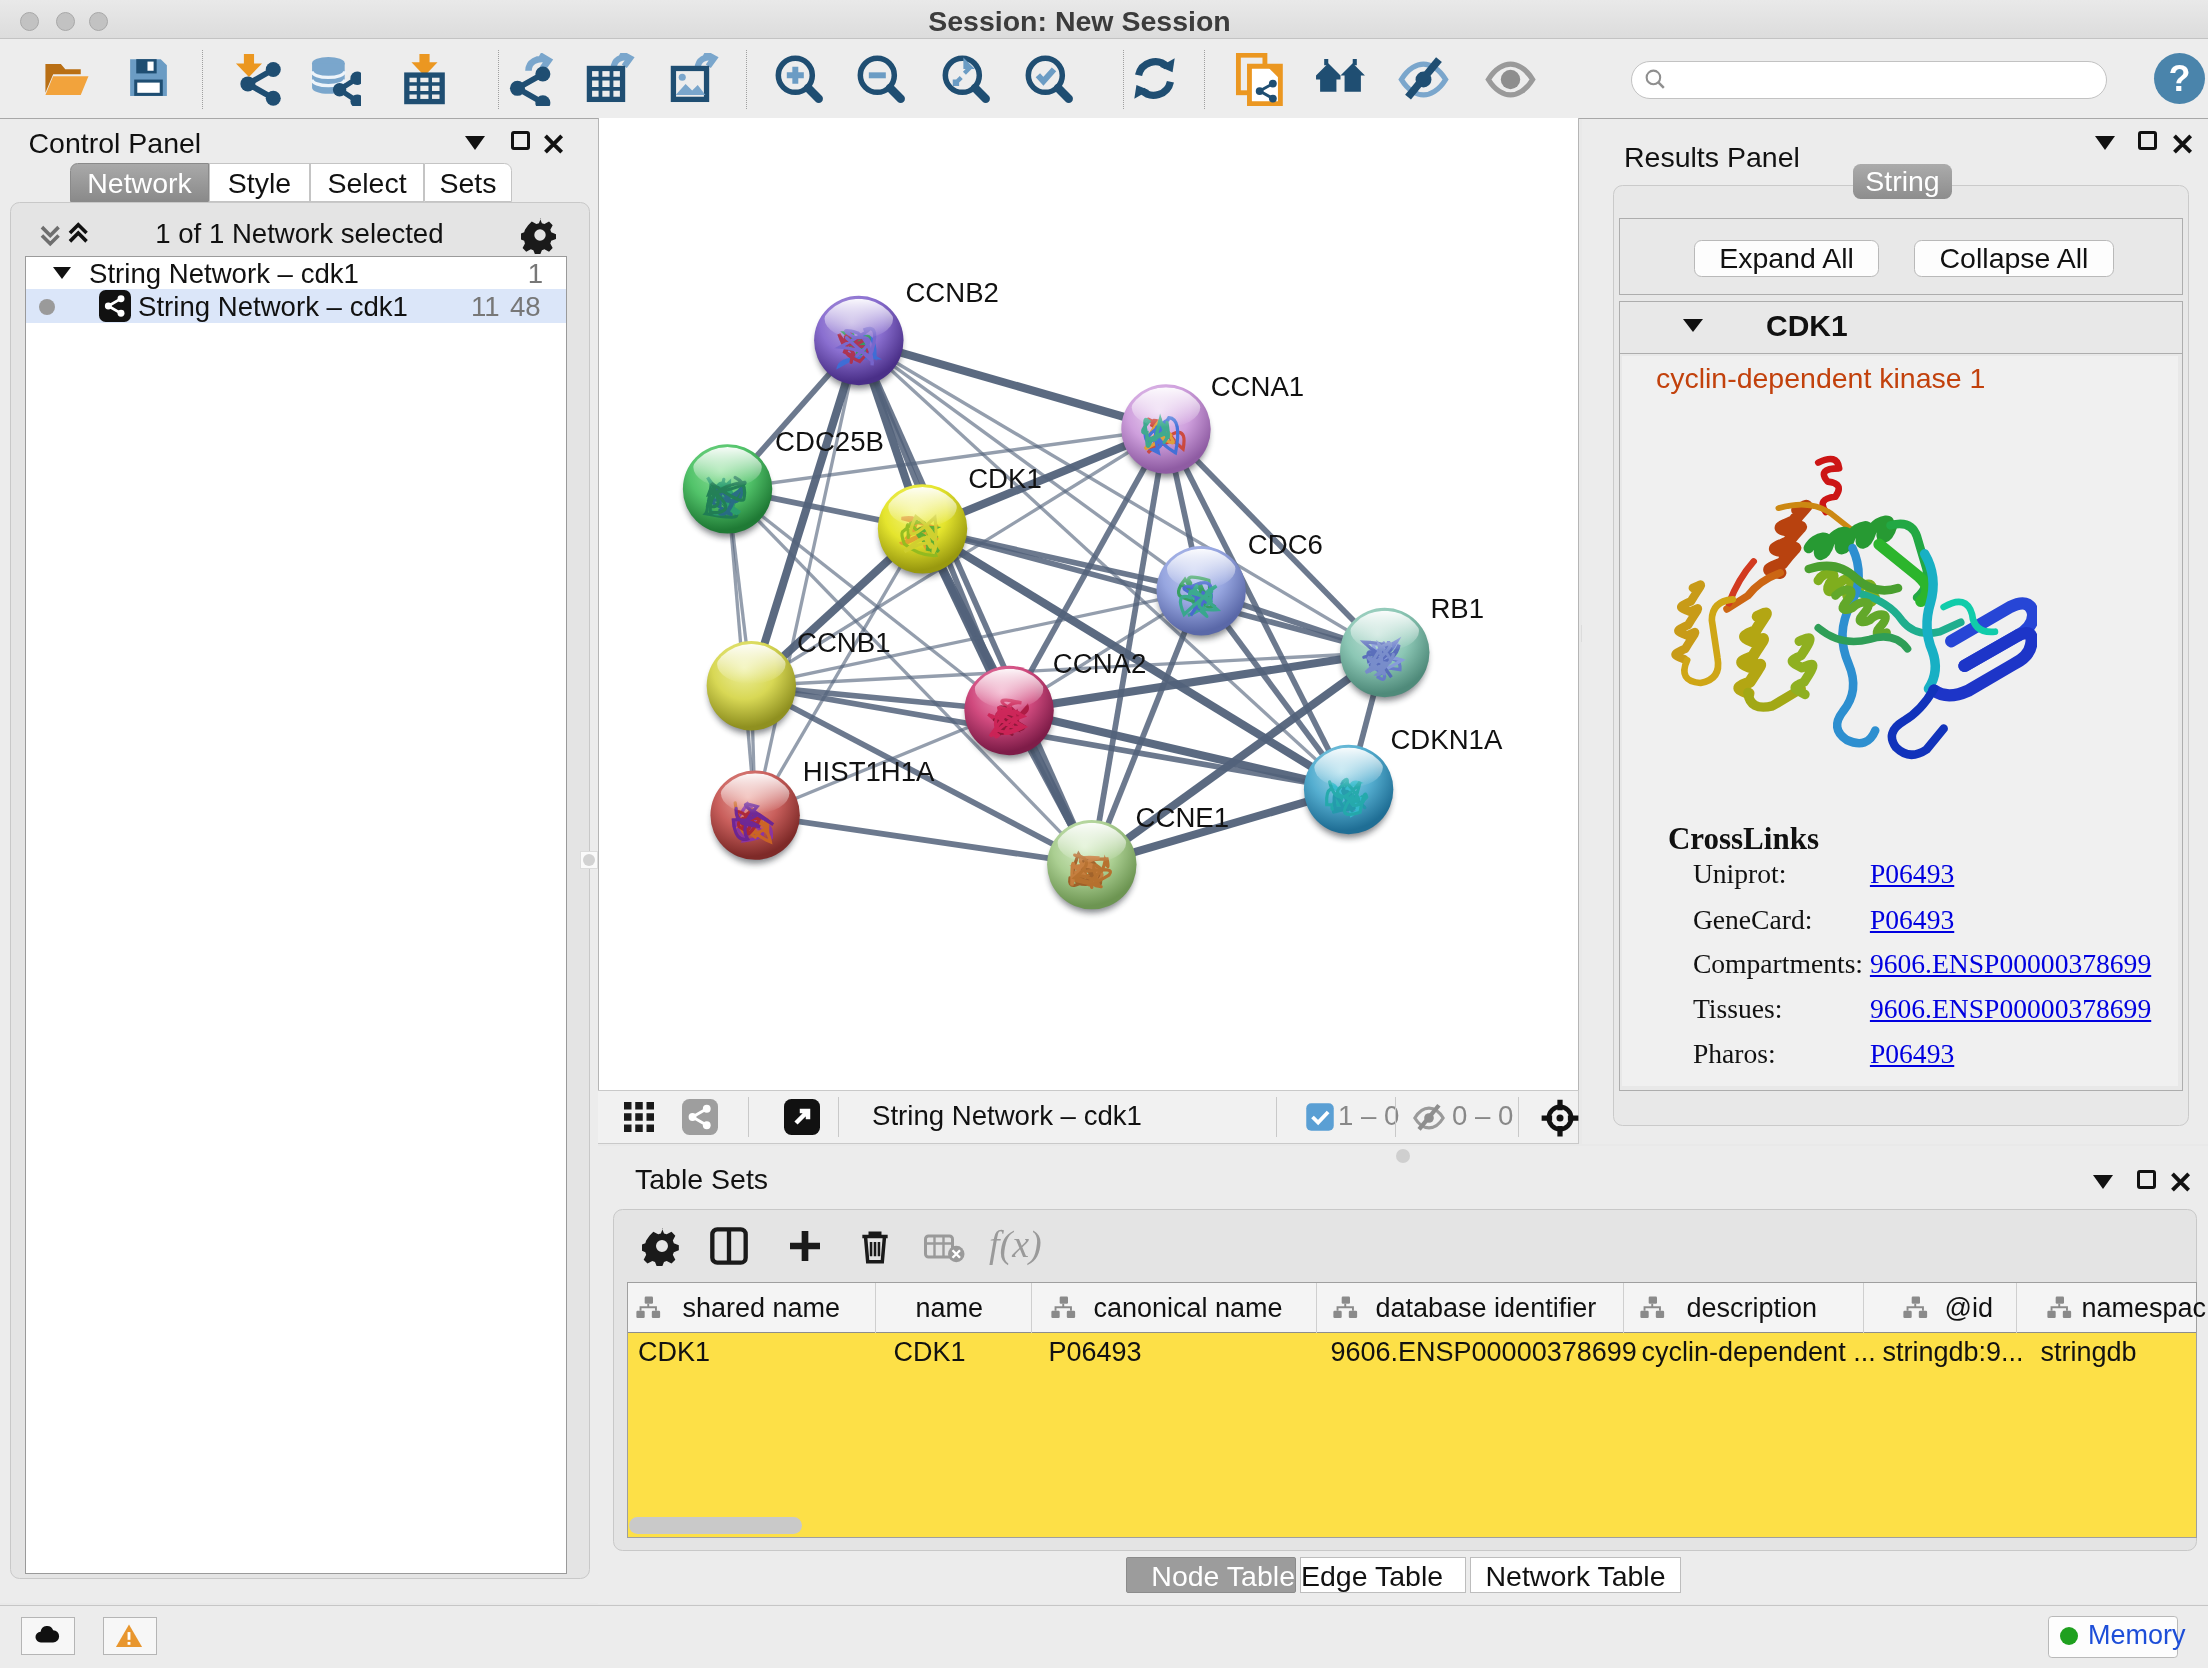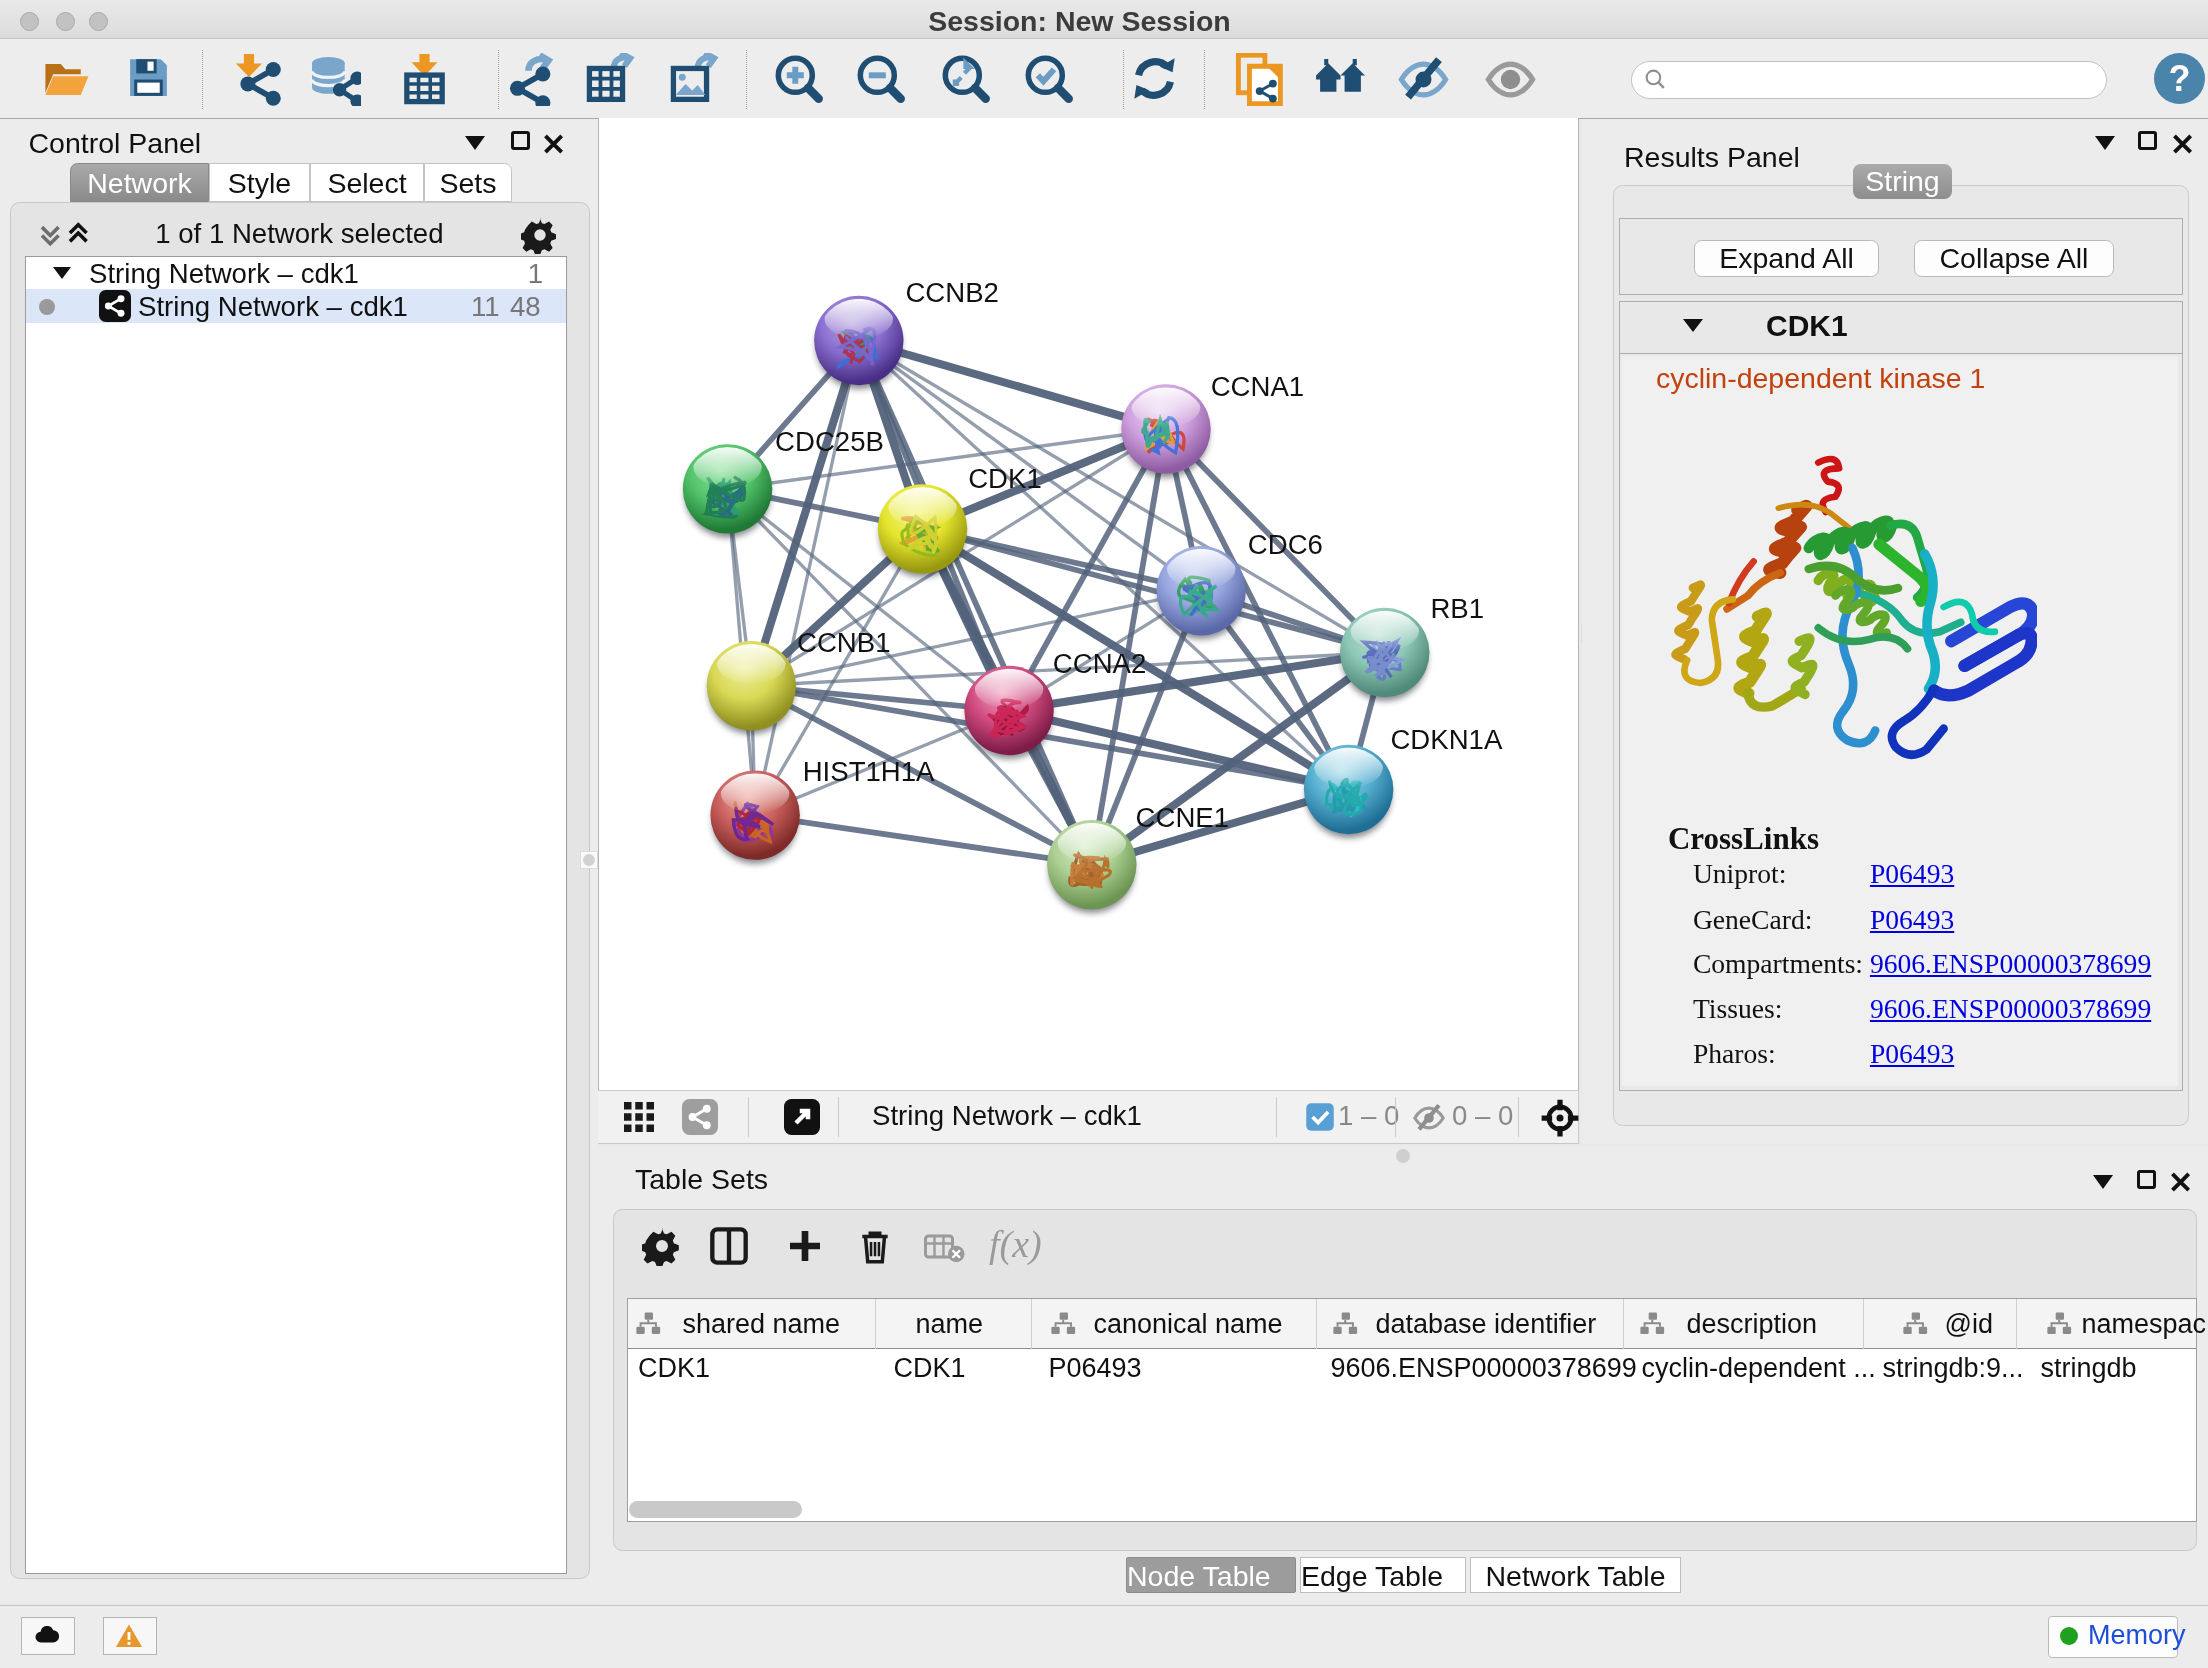--- a/index.html
+++ b/index.html
@@ -640,21 +640,21 @@
       <path d="M9.5 9.5v9M12 9.5v9M14.5 9.5v9" stroke="#1a1a1a" stroke-width="1.6"></path>
     </svg>
   <svg viewBox="0 0 28 24" width="42" height="36" style="position:absolute;left:326px;top:84px">
       <rect x="1" y="4" width="18" height="14" rx="2" fill="none" stroke="#9a9a9a" stroke-width="2"></rect>
       <path d="M1 9h18M7 4v14M13 4v14" stroke="#9a9a9a" stroke-width="1.6"></path>
       <circle cx="21.5" cy="16" r="5.5" fill="#9a9a9a"></circle>
       <path d="M19 13.5l5 5M24 13.5l-5 5" stroke="#fff" stroke-width="1.6"></path>
     </svg>
   <div class="abs" style="left:391px;top:76px;font-family:'Liberation Serif',serif;font-style:italic;font-size:38px;color:#9a9a9a">f(x)</div>
 
-  <div class="abs" style="left:28.5px;top:152px;width:1570px;height:224px;background:#ffffff;border:1.9px solid #9f9f9f">
+  <div class="abs" style="left:28.5px;top:136px;width:1570px;height:256px;background:#fde047;border:1.9px solid #9f9f9f">
     <div class="abs" style="left:0;top:0;width:100%;height:50px;background:#f4f4f4;border-bottom:1.9px solid #8d8d8d">
       <div class="abs" style="left:6.7px;top:9.5px"><svg viewBox="0 0 24 24" width="28.5" height="28.5">
             <g fill="#8a8a8a">
               <rect x="9" y="3" width="7" height="6" rx="1"></rect>
               <rect x="2" y="15" width="7" height="6" rx="1"></rect>
               <rect x="15" y="15" width="7" height="6" rx="1"></rect>
               <path d="M12 9v3M5.5 15v-3h13v3" stroke="#8a8a8a" stroke-width="1.6" fill="none"></path>
             </g>
           </svg></div>
         <div class="abs" style="left:55px;top:9.5px;font-size:27px;color:#111">shared name</div>
@@ -716,21 +716,21 @@
       <div class="abs" style="left:266px;top:3.8px">CDK1</div>
       <div class="abs" style="left:421px;top:3.8px">P06493</div>
       <div class="abs" style="left:703px;top:3.8px">9606.ENSP00000378699</div>
       <div class="abs" style="left:1014px;top:3.8px">cyclin-dependent ...</div>
       <div class="abs" style="left:1255px;top:3.8px">stringdb:9...</div>
       <div class="abs" style="left:1413px;top:3.8px">stringdb</div>
     </div>
     <div class="abs" style="left:1.9px;bottom:2.9px;width:173px;height:17px;background:#c9c9c9;border-radius:8.6px"></div>
   </div>
 
-  <div class="abs" style="left:528px;top:411px;width:170px;height:36px;background:#9c9c9c;border:1px solid #8b8b8b;border-radius:1.9px;color:#fff;font-size:28.5px;text-align:left;line-height:36px">Node Table</div>
+  <div class="abs" style="left:528px;top:411px;width:170px;height:36px;background:#9c9c9c;border:1px solid #8b8b8b;border-radius:1.9px;color:#fff;font-size:28.5px;text-align:right;line-height:36px">Node Table</div>
   <div class="abs" style="left:702px;top:411px;width:166px;height:36px;background:#fff;border:1px solid #bdbdbd;color:#111;font-size:28.5px;line-height:36px">Edge Table</div>
   <div class="abs" style="left:872px;top:411px;width:211px;height:36px;background:#fff;border:1px solid #bdbdbd;color:#111;font-size:28.5px;text-align:center;line-height:36px">Network Table</div>
 </div>
 
 <div class="abs" style="left:0;top:1605px;width:2208px;height:64px;background:#ececec;border-top:1.9px solid #c6c6c6">
   <div class="abs" style="left:21px;top:11.4px;width:54px;height:38px;background:#f7f7f7;border:1.9px solid #b5b5b5">
     <svg viewBox="0 0 24 24" width="32" height="28.5" style="position:absolute;left:8.6px;top:2.9px">
         <path d="M7 18a4.5 4.5 0 01-.4-9 5.5 5.5 0 0110.6-1.2A4 4 0 0117 18z" fill="#111"></path>
       </svg>
   </div>

